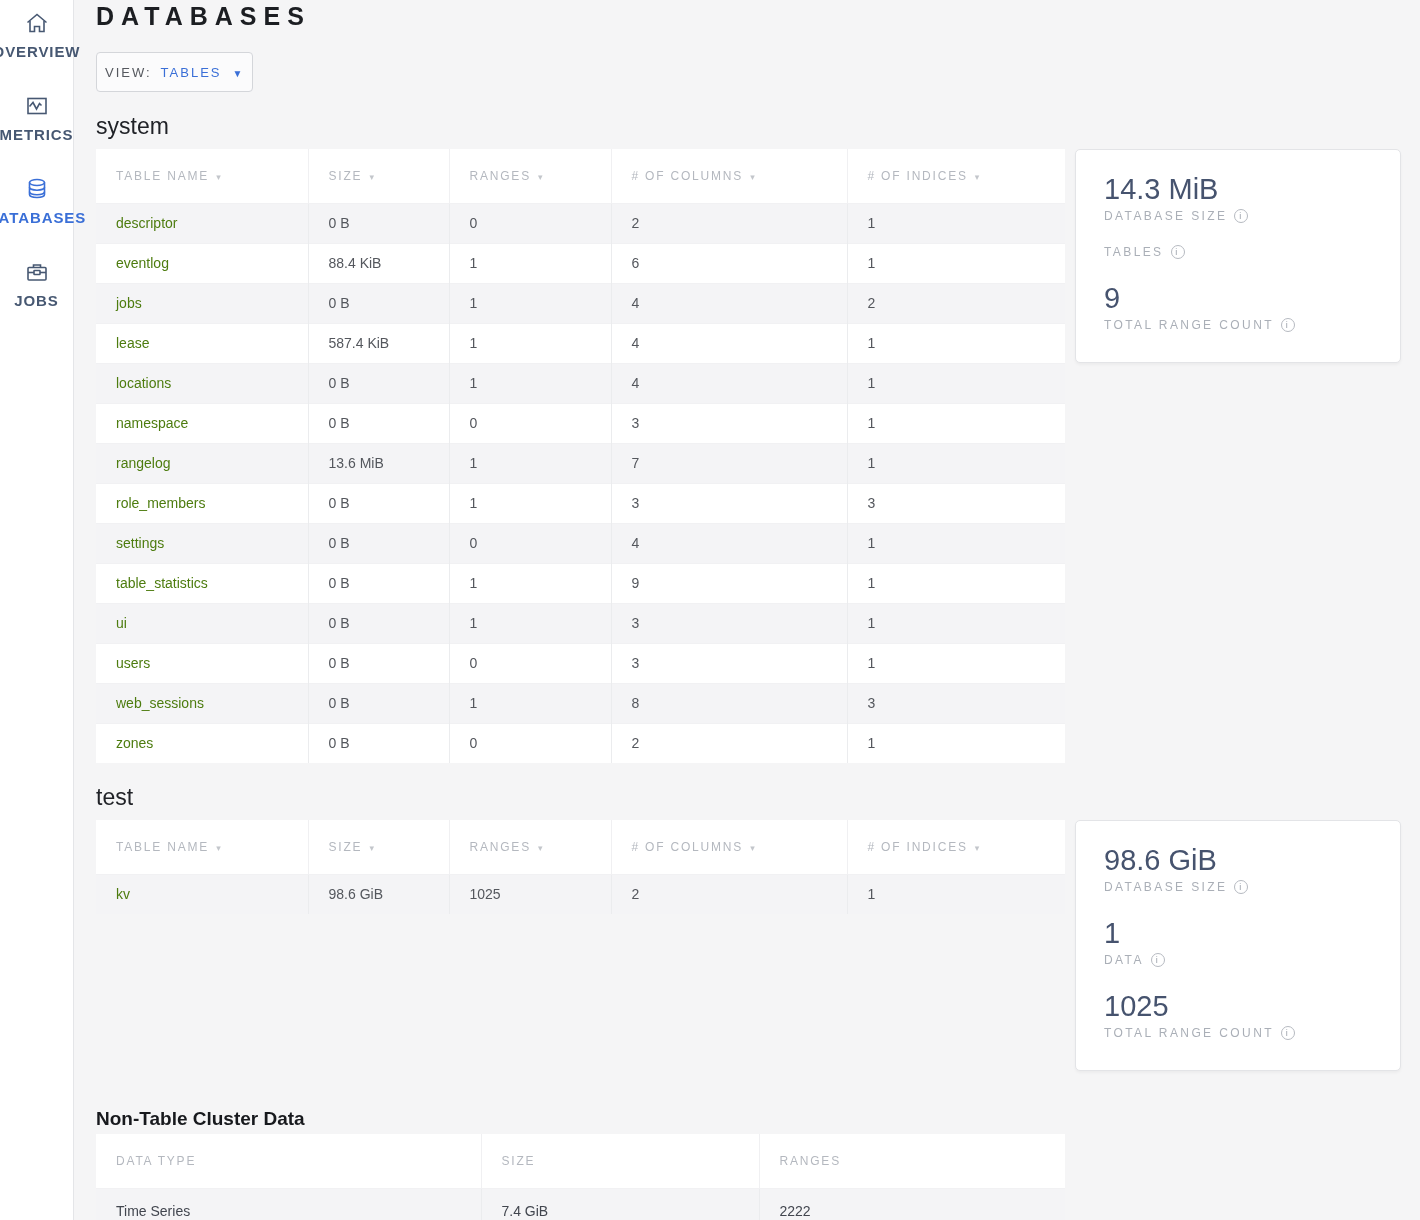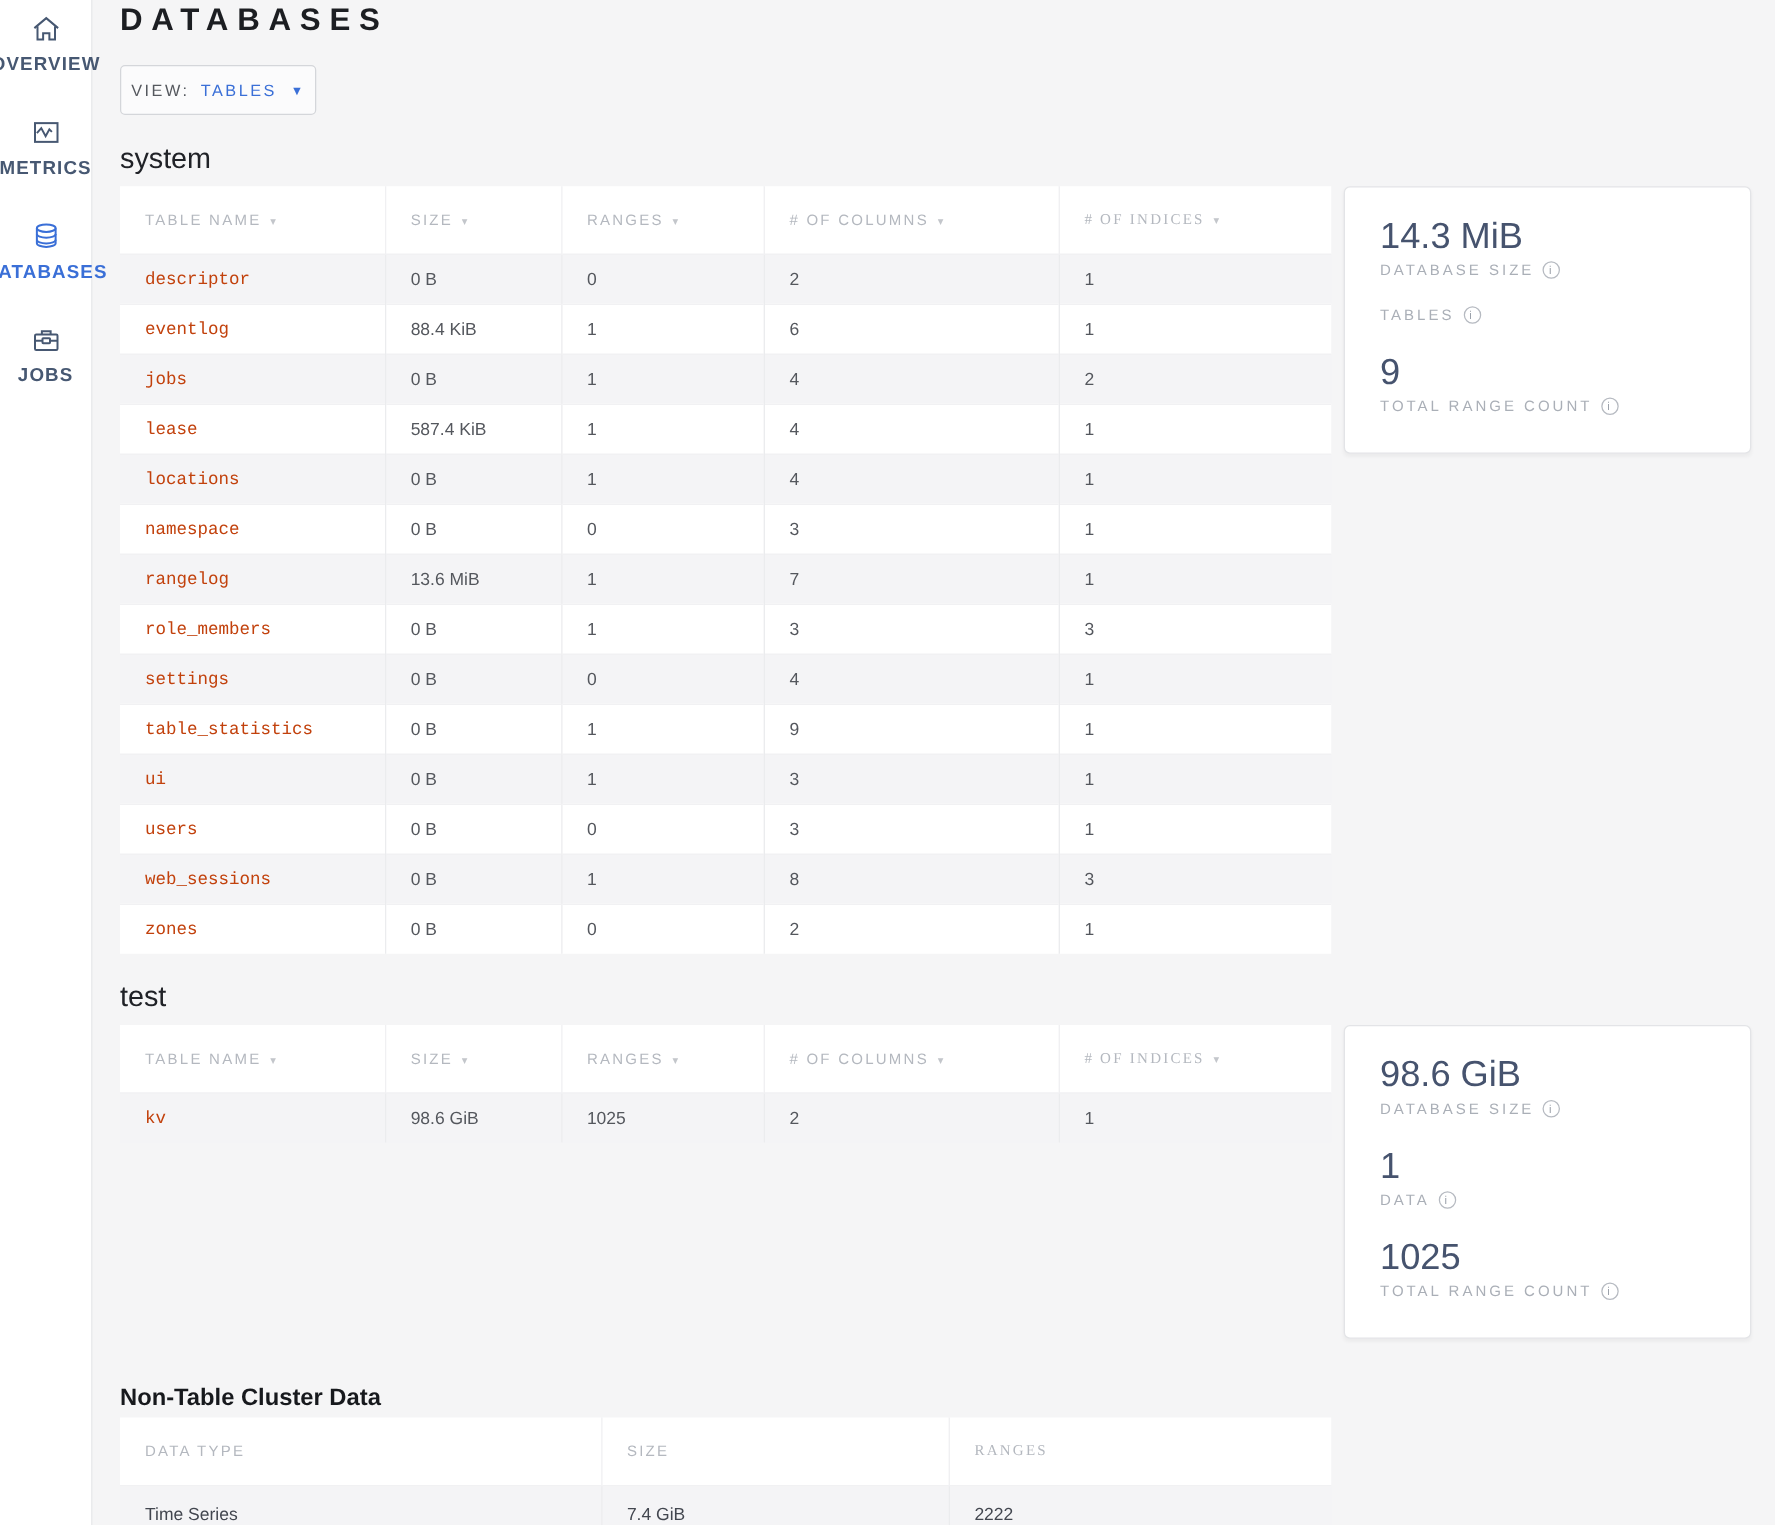--- a/index.html
+++ b/index.html
@@ -51,32 +51,32 @@
   .section-body { display:flex; align-items:flex-start; }
 
   
   table.data-table { width:969px; border-collapse:collapse; table-layout:fixed; }
   table.data-table th {
     background:#ffffff; height:54px; text-align:left;
     padding:0 0 0 20px; font-weight:400; font-size:12px;
     letter-spacing:1.8px; color:#b4b8bf; cursor:pointer;
     border-right:1px solid #f0f0f2;
   }
-  table.data-table th:last-child { border-right:none;font-family:Liberation Serif, serif; }
+  table.data-table th:last-child { border-right:none; }
   .sort-arrow { font-size:9px; color:#c3c6cb; margin-left:7px; }
 
   table.data-table tbody td {
     height:40px; padding:0 0 0 20px; font-size:14px; color:#54575d;
     border-right:1px solid #ebecee; border-top:1px solid #f1f1f3;
   }
   table.data-table tbody td:last-child { border-right:none; }
   table.data-table tbody tr:nth-child(odd) td { background:#f4f4f6; }
   table.data-table tbody tr:nth-child(even) td { background:#ffffff; }
 
-  a.table-link { color:#c2410c; text-decoration:none; cursor:pointer;font-family:Liberation Mono, monospace; }
+  a.table-link { color:#4d7c0f; text-decoration:none; cursor:pointer; }
 
   table.nt-table tbody td { height:45px; color:#42464f; background:#f4f4f6; }
 
   
   .summary-card {
     width:326px; margin-left:10px; flex-shrink:0;
     background:#ffffff; border:1px solid #e3e4e7; border-radius:5px;
     box-shadow:0 2px 3px rgba(0,0,0,0.04);
     padding:22px 28px 30px 28px;
   }

